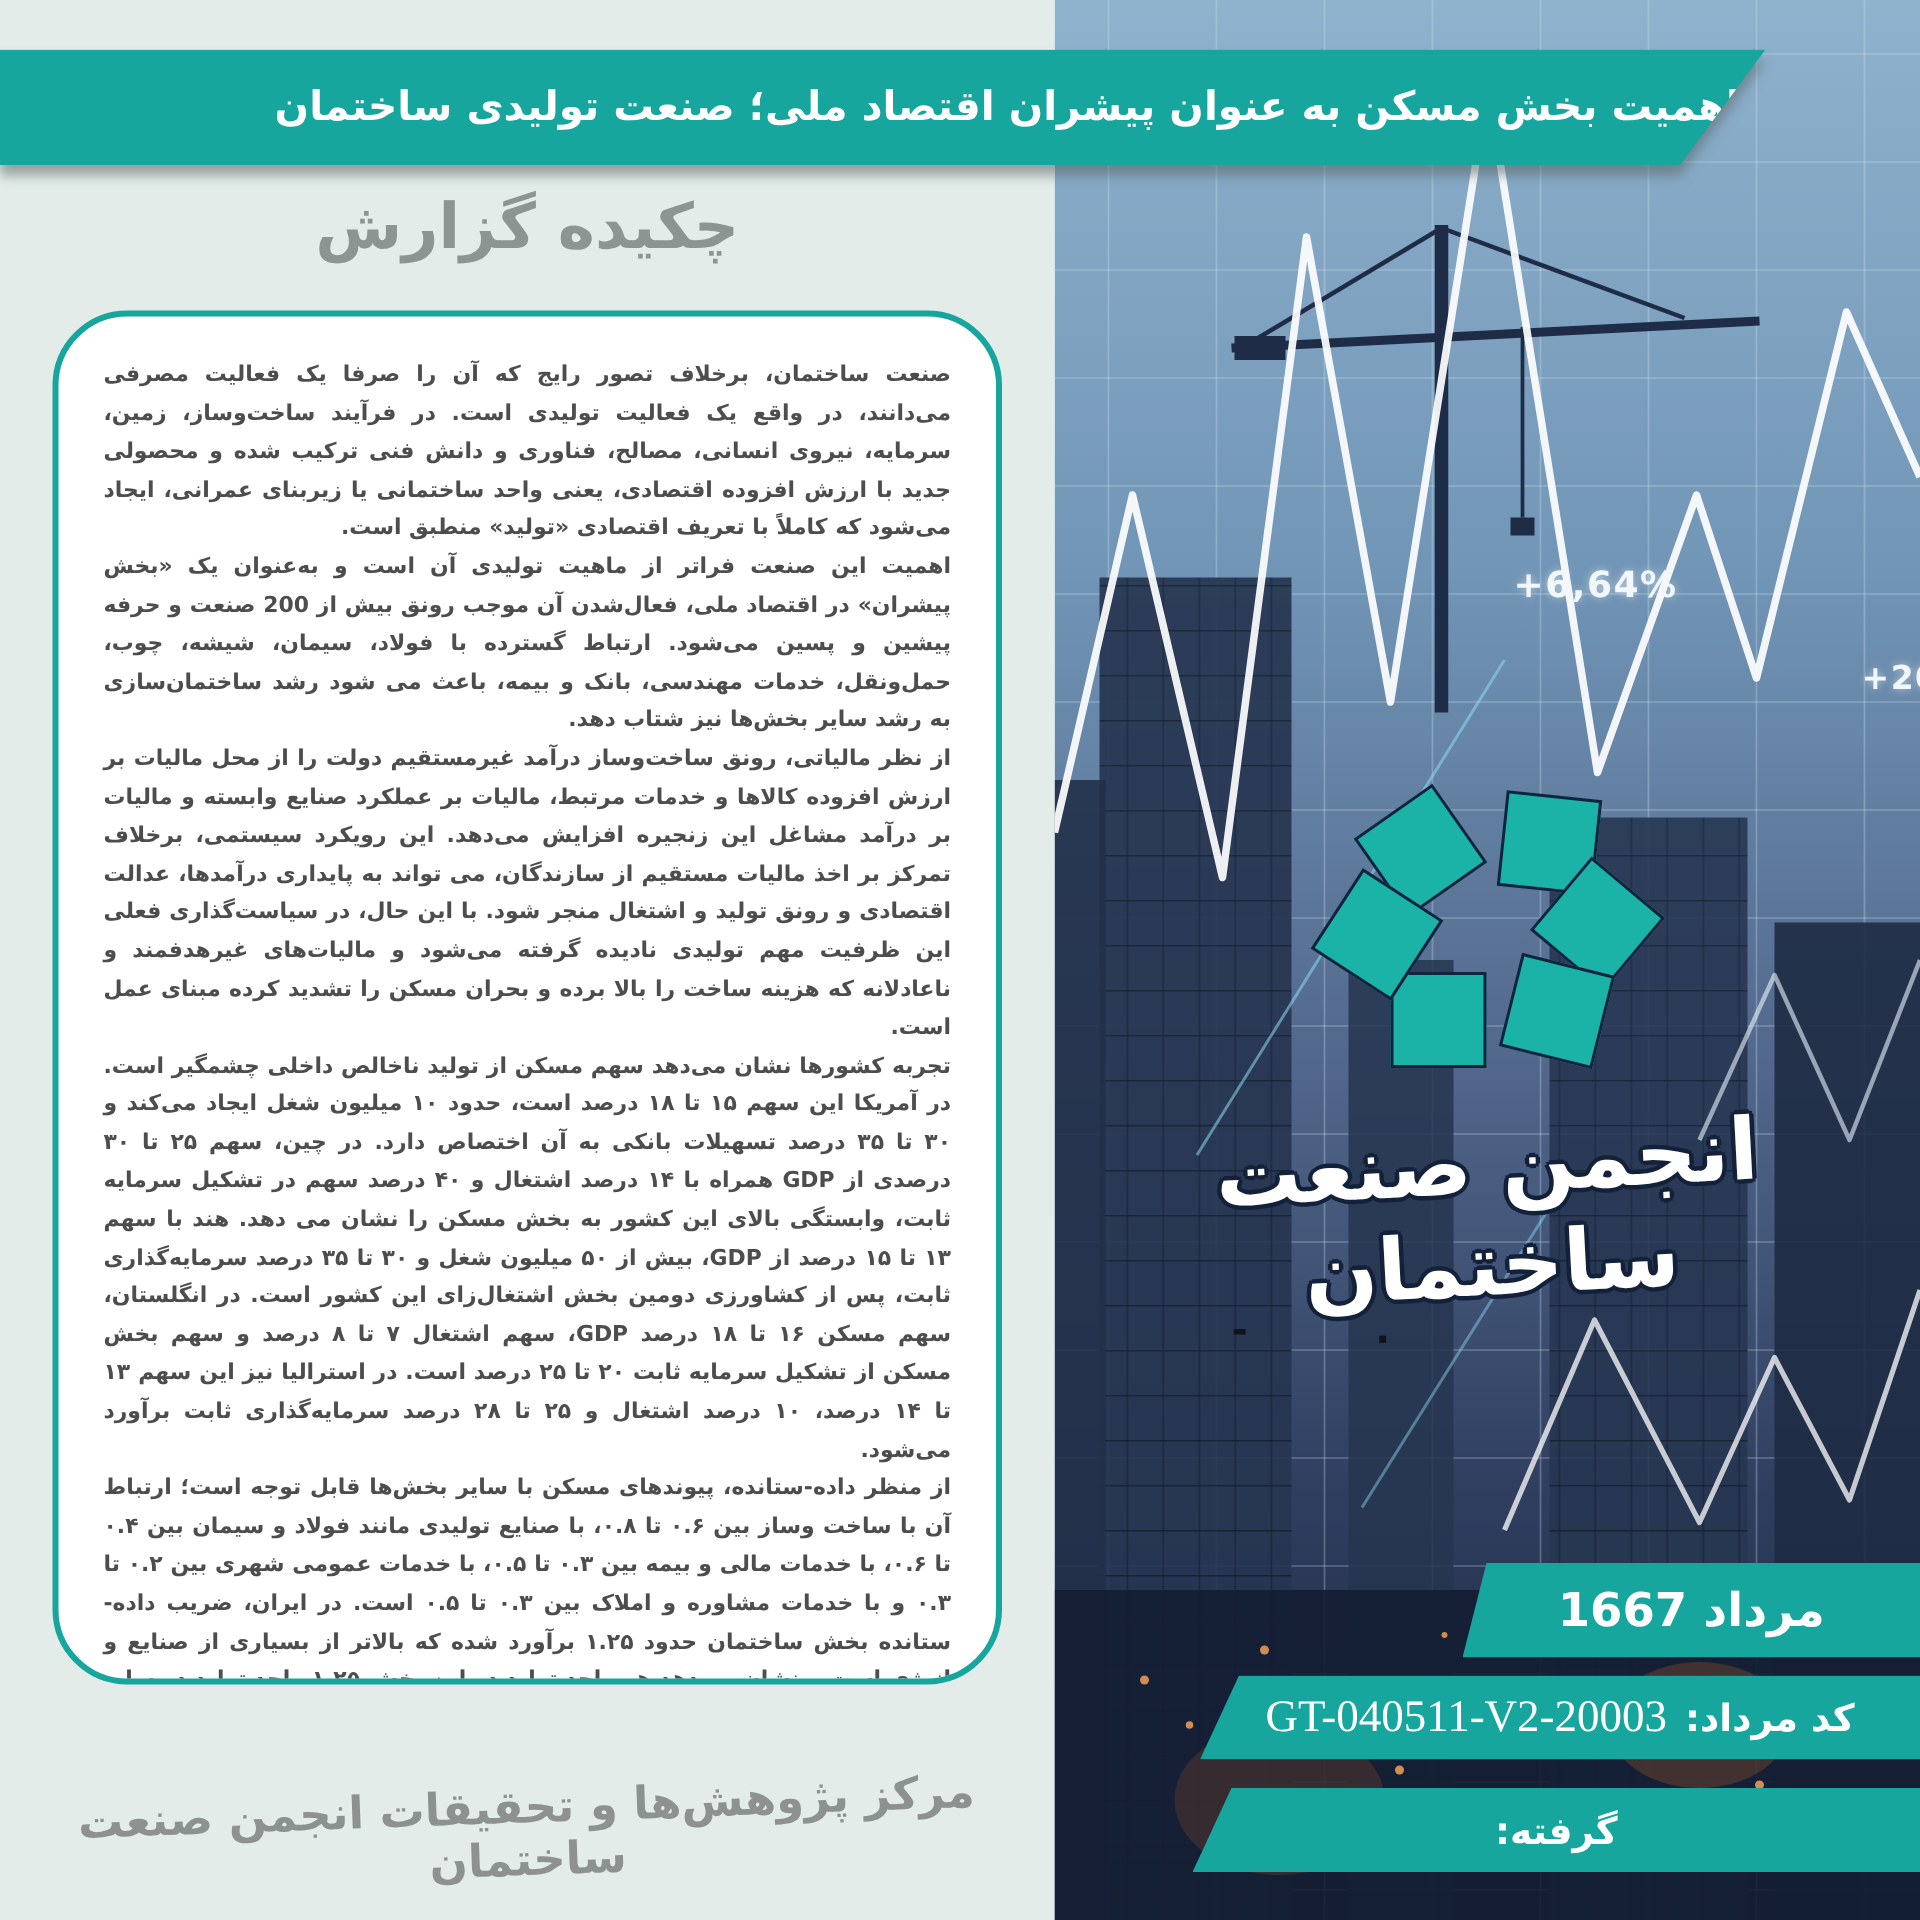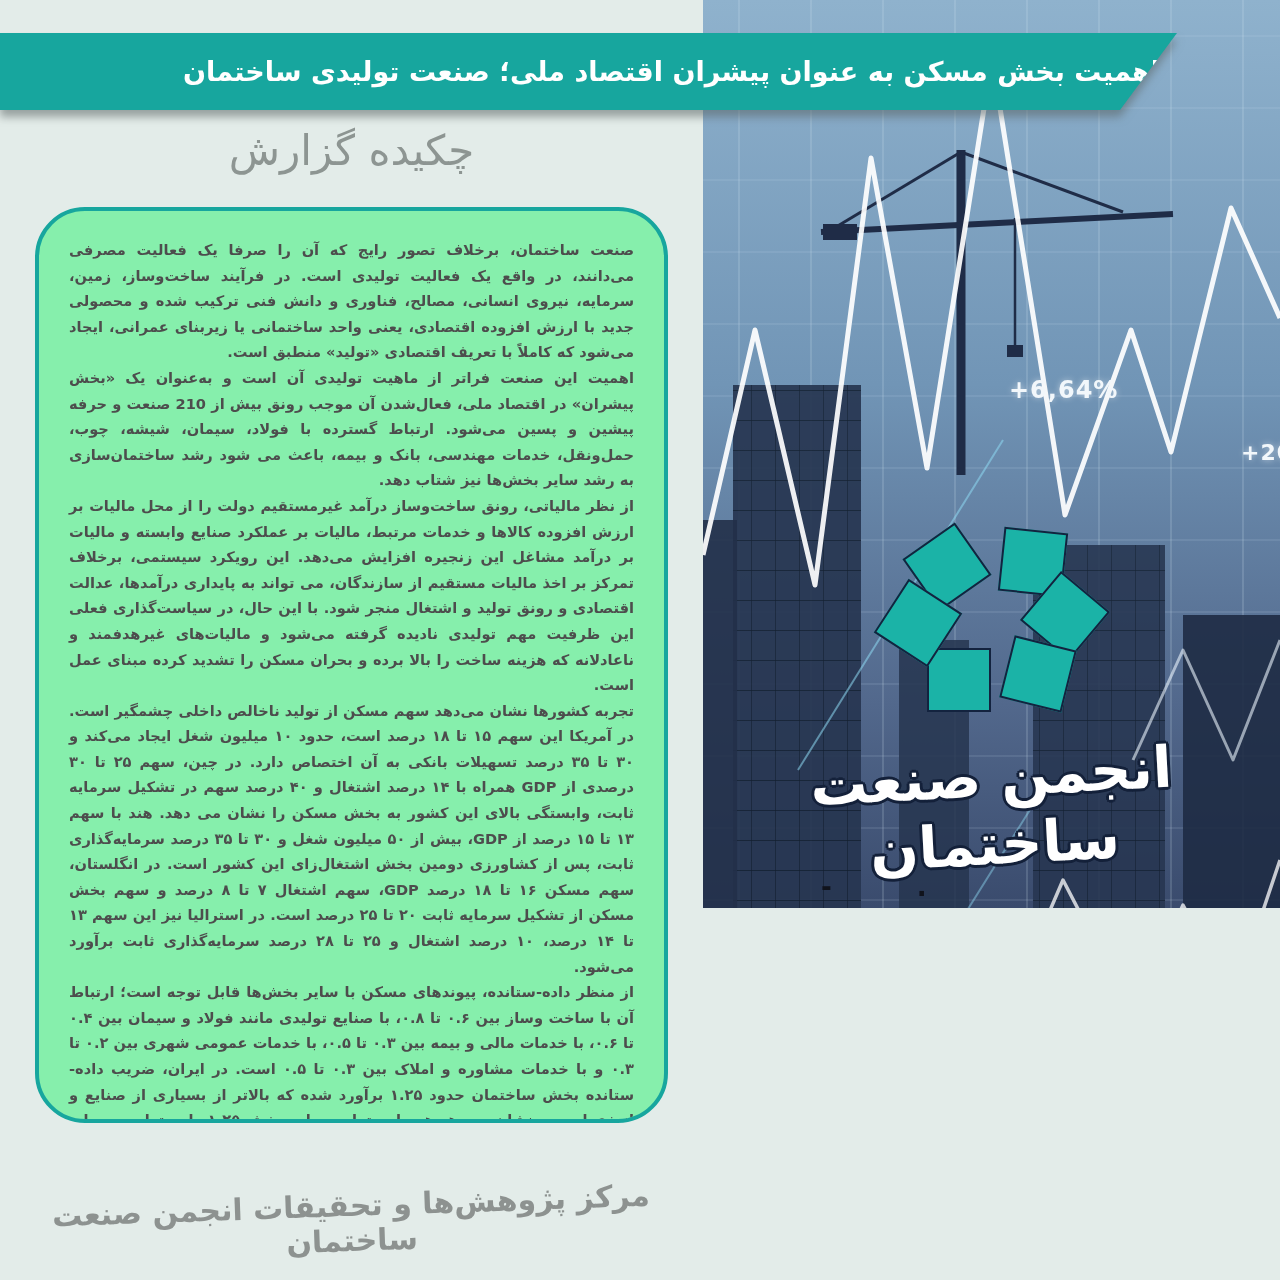--- a/index.html
+++ b/index.html
@@ -1,20 +1,20 @@
 <!DOCTYPE html>
 <html lang="fa"><head>
 <meta charset="utf-8">
 <style>
   html,body{margin:0;padding:0;background:#cfd8d6;}
   .page{position:relative;width:1280px;height:1280px;overflow:hidden;
         background:#e3ece9;font-family:"DejaVu Sans",sans-serif;}
 
   
-  .photo-panel{position:absolute;left:703px;top:0;width:577px;height:908px;overflow:hidden;}
+  .photo-panel{position:absolute;left:703px;top:0;width:577px;height:1280px;overflow:hidden;}
   .photo-art{position:absolute;left:0;top:0;width:577px;height:1280px;display:block;}
   .chart-label{position:absolute;color:#f2f7fb;font-weight:700;letter-spacing:1px;
                text-shadow:0 0 6px rgba(255,255,255,.5);}
   .label-1{left:306px;top:376px;font-size:24px;}
   .label-2{left:538px;top:440px;font-size:22px;}
 
   
   .logo{position:absolute;left:190px;top:522px;width:200px;height:200px;}
   .logo .sq{position:absolute;left:68px;top:68px;width:64px;height:64px;
             background:#1bb3a7;border:2px solid #13233f;box-sizing:border-box;}
@@ -51,23 +51,23 @@
   .top-banner-wrap{position:absolute;left:0;top:33px;width:1180px;height:77px;
                    filter:drop-shadow(0 7px 4px rgba(90,100,100,.55));}
   .top-banner{width:100%;height:100%;background:#17a69e;box-sizing:border-box;
               clip-path:polygon(0 0,1177px 0,1120px 100%,0 100%);
               display:flex;align-items:center;justify-content:flex-end;}
   .top-banner span{direction:rtl;color:#fff;font-weight:700;font-size:27px;
                    margin-right:20px;white-space:nowrap;}
 
   
   .heading{position:absolute;top:126px;left:0;width:703px;text-align:center;
-           direction:rtl;font-size:42px;font-weight:400;color:#8d9592;}
+           direction:rtl;font-size:42px;font-weight:700;color:#8d9592;}
   .abstract-box{position:absolute;left:35px;top:207px;width:633px;height:916px;
-                box-sizing:border-box;background:#86efac;border:4px solid #17a69e;
+                box-sizing:border-box;background:#ffffff;border:4px solid #17a69e;
                 border-radius:50px;padding:26px 30px 20px;overflow:hidden;}
   .abstract-box p{margin:0;direction:rtl;text-align:justify;color:#4d4d4d;
                   font-size:14.6px;line-height:25.6px;font-weight:600;}
   .footer-callig{position:absolute;left:0;top:1188px;width:703px;text-align:center;
                  direction:rtl;color:#8d9290;font-size:30px;font-weight:700;
                  transform:rotate(-2deg);}
 </style>
 </head>
 <body>
 
@@ -165,21 +165,21 @@
   <div class="top-banner-wrap">
     <div class="top-banner">
       <span>اهمیت بخش مسکن به عنوان پیشران اقتصاد ملی؛ صنعت تولیدی ساختمان</span>
     </div>
   </div>
 
   <div class="heading">چکیده گزارش</div>
 
   <div class="abstract-box">
     <p>صنعت ساختمان، برخلاف تصور رایج که آن را صرفا یک فعالیت مصرفی می‌دانند، در واقع یک فعالیت تولیدی است. در فرآیند ساخت‌وساز، زمین، سرمایه، نیروی انسانی، مصالح، فناوری و دانش فنی ترکیب شده و محصولی جدید با ارزش افزوده اقتصادی، یعنی واحد ساختمانی یا زیربنای عمرانی، ایجاد می‌شود که کاملاً با تعریف اقتصادی «تولید» منطبق است.</p>
-    <p>اهمیت این صنعت فراتر از ماهیت تولیدی آن است و به‌عنوان یک «بخش پیشران» در اقتصاد ملی، فعال‌شدن آن موجب رونق بیش از 210 صنعت و حرفه پیشین و پسین می‌شود. ارتباط گسترده با فولاد، سیمان، شیشه، چوب، حمل‌ونقل، خدمات مهندسی، بانک و بیمه، باعث می شود رشد ساختمان‌سازی به رشد سایر بخش‌ها نیز شتاب دهد.</p>
+    <p>اهمیت این صنعت فراتر از ماهیت تولیدی آن است و به‌عنوان یک «بخش پیشران» در اقتصاد ملی، فعال‌شدن آن موجب رونق بیش از 200 صنعت و حرفه پیشین و پسین می‌شود. ارتباط گسترده با فولاد، سیمان، شیشه، چوب، حمل‌ونقل، خدمات مهندسی، بانک و بیمه، باعث می شود رشد ساختمان‌سازی به رشد سایر بخش‌ها نیز شتاب دهد.</p>
     <p>از نظر مالیاتی، رونق ساخت‌وساز درآمد غیرمستقیم دولت را از محل مالیات بر ارزش افزوده کالاها و خدمات مرتبط، مالیات بر عملکرد صنایع وابسته و مالیات بر درآمد مشاغل این زنجیره افزایش می‌دهد. این رویکرد سیستمی، برخلاف تمرکز بر اخذ مالیات مستقیم از سازندگان، می تواند به پایداری درآمدها، عدالت اقتصادی و رونق تولید و اشتغال منجر شود. با این حال، در سیاست‌گذاری فعلی این ظرفیت مهم تولیدی نادیده گرفته می‌شود و مالیات‌های غیرهدفمند و ناعادلانه که هزینه ساخت را بالا برده و بحران مسکن را تشدید کرده مبنای عمل است.</p>
     <p>تجربه کشورها نشان می‌دهد سهم مسکن از تولید ناخالص داخلی چشمگیر است. در آمریکا این سهم ۱۵ تا ۱۸ درصد است، حدود ۱۰ میلیون شغل ایجاد می‌کند و ۳۰ تا ۳۵ درصد تسهیلات بانکی به آن اختصاص دارد. در چین، سهم ۲۵ تا ۳۰ درصدی از GDP همراه با ۱۴ درصد اشتغال و ۴۰ درصد سهم در تشکیل سرمایه ثابت، وابستگی بالای این کشور به بخش مسکن را نشان می دهد. هند با سهم ۱۳ تا ۱۵ درصد از GDP، بیش از ۵۰ میلیون شغل و ۳۰ تا ۳۵ درصد سرمایه‌گذاری ثابت، پس از کشاورزی دومین بخش اشتغال‌زای این کشور است. در انگلستان، سهم مسکن ۱۶ تا ۱۸ درصد GDP، سهم اشتغال ۷ تا ۸ درصد و سهم بخش مسکن از تشکیل سرمایه ثابت ۲۰ تا ۲۵ درصد است. در استرالیا نیز این سهم ۱۳ تا ۱۴ درصد، ۱۰ درصد اشتغال و ۲۵ تا ۲۸ درصد سرمایه‌گذاری ثابت برآورد می‌شود.</p>
     <p>از منظر داده-ستانده، پیوندهای مسکن با سایر بخش‌ها قابل توجه است؛ ارتباط آن با ساخت وساز بین ۰.۶ تا ۰.۸، با صنایع تولیدی مانند فولاد و سیمان بین ۰.۴ تا ۰.۶، با خدمات مالی و بیمه بین ۰.۳ تا ۰.۵، با خدمات عمومی شهری بین ۰.۲ تا ۰.۳ و با خدمات مشاوره و املاک بین ۰.۳ تا ۰.۵ است. در ایران، ضریب داده-ستانده بخش ساختمان حدود ۱.۲۵ برآورد شده که بالاتر از بسیاری از صنایع و انرژی است و نشان می‌دهد هر واحد تولید در این بخش ۱.۲۵ واحد تولید در سایر بخش‌ها ایجاد می‌کند.</p>
 
   </div>
 
   <div class="footer-callig">مرکز پژوهش‌ها و تحقیقات انجمن صنعت ساختمان</div>
 
 </div>
 

